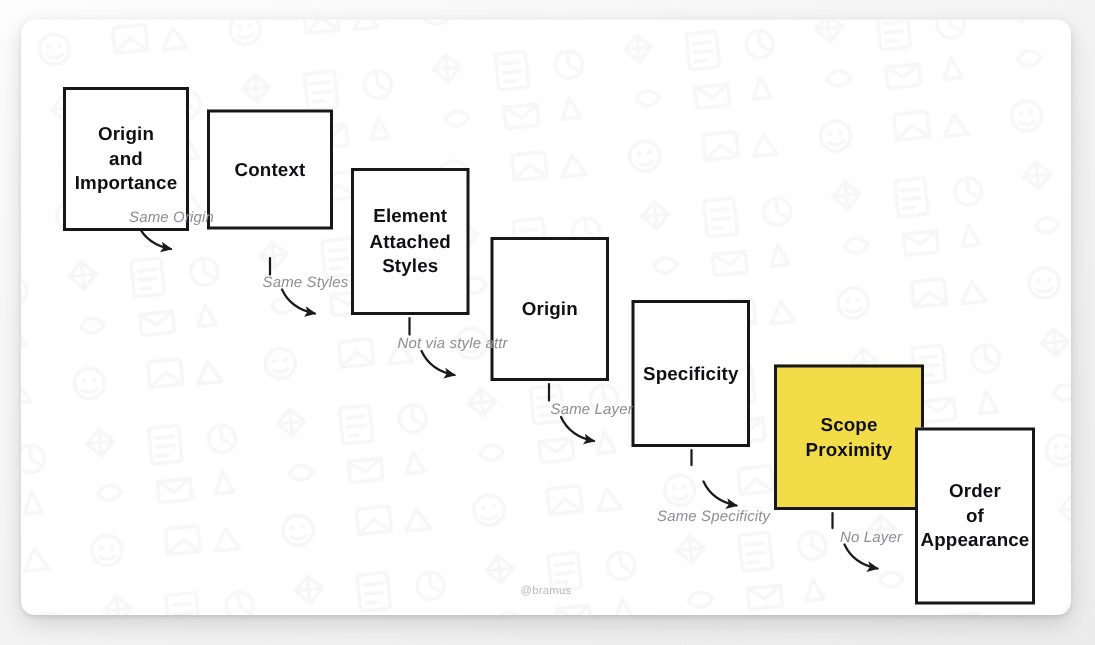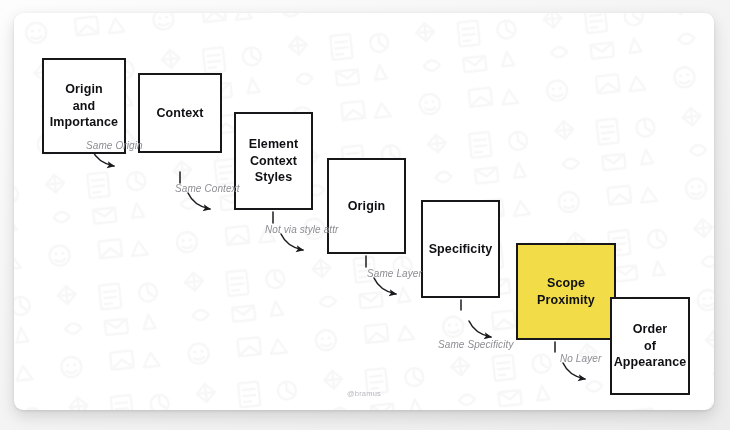--- a/index.html
+++ b/index.html
@@ -154,41 +154,41 @@
     <div class="node" style="left:28px;  top:17px;  width:84px; height:96px;margin-top:28px;">
       <span class="node-label">Origin
 and
 Importance</span>
     </div>
     <div class="node" style="left:124px; top:60px;  width:84px; height:80px;">
       <span class="node-label">Context</span>
     </div>
     <div class="node" style="left:220px; top:99px;  width:79px; height:98px;">
       <span class="node-label">Element
-Context
+Attached
 Styles</span>
     </div>
     <div class="node" style="left:313px; top:145px; width:79px; height:96px;">
       <span class="node-label">Origin</span>
     </div>
     <div class="node" style="left:407px; top:187px; width:79px; height:98px;">
       <span class="node-label">Specificity</span>
     </div>
     <div class="node highlight" style="left:502px; top:230px; width:100px; height:97px;">
       <span class="node-label">Scope
 Proximity</span>
     </div>
-    <div class="node" style="left:596px; top:284px; width:80px; height:98px;">
+    <div class="node" style="left:596px; top:272px; width:80px; height:118px;">
       <span class="node-label">Order
 of
 Appearance</span>
     </div>
 
     <div class="conn-label" style="left:72px;  top:127px;">Same Origin</div>
-    <div class="conn-label" style="left:161px; top:170px;">Same Context</div>
+    <div class="conn-label" style="left:161px; top:170px;">Same Styles</div>
     <div class="conn-label" style="left:251px; top:211px;">Not via style attr</div>
     <div class="conn-label" style="left:353px; top:255px;">Same Layer</div>
     <div class="conn-label" style="left:424px; top:298px;margin-top:28px;">Same Specificity</div>
     <div class="conn-label" style="left:546px; top:340px;">No Layer</div>
 
     <div id="credit">@bramus</div>
   </div>
 </div>
 
 </body></html>

